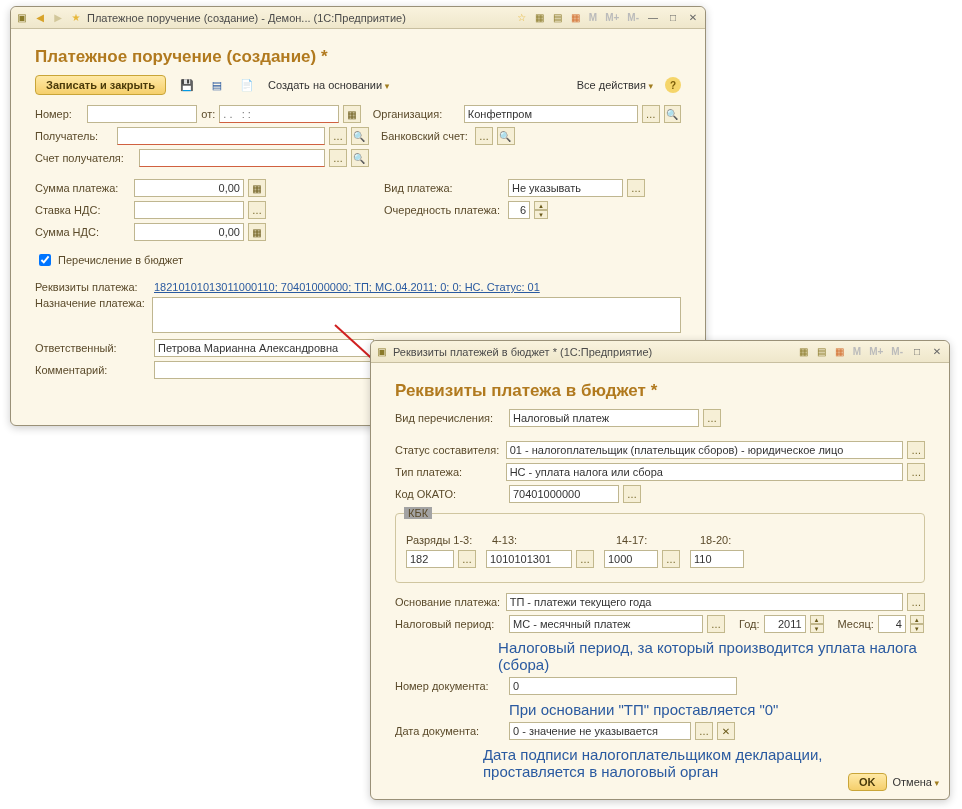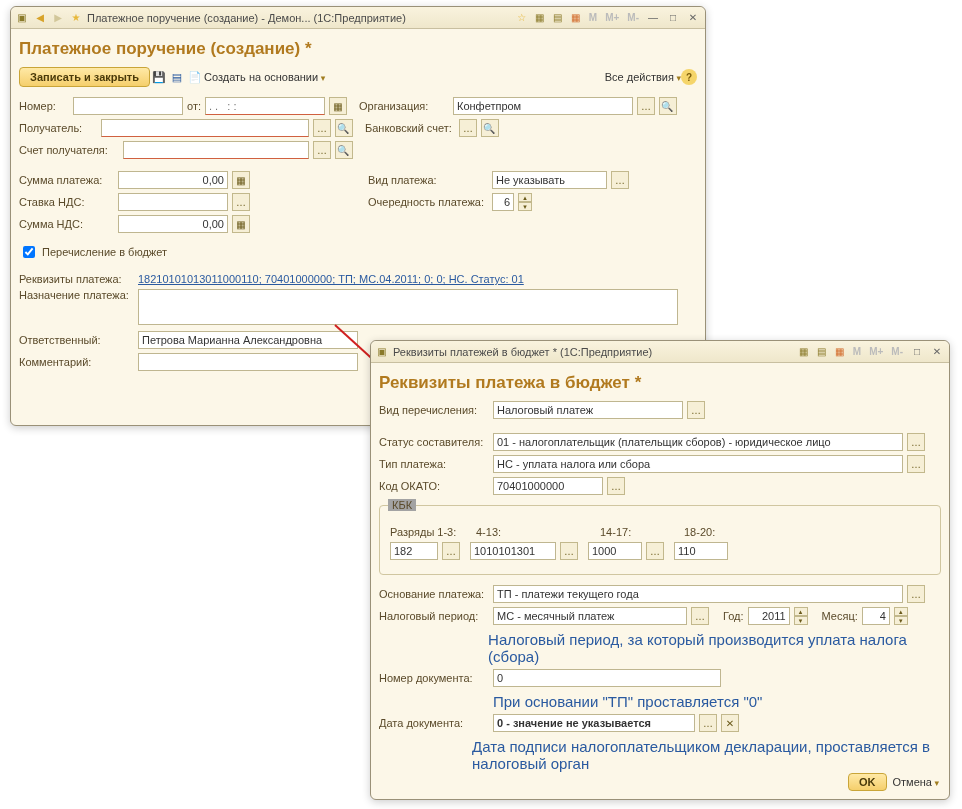--- a/index.html
+++ b/index.html
@@ -26,23 +26,23 @@
     border-bottom: 1px solid #c8bfa0;
     border-radius: 6px 6px 0 0;
     display: flex; align-items: center;
     padding: 0 4px;
     gap: 4px; font-size: 11px; color: #4a4a4a;
   }
   .titlebar .spacer { flex: 1; }
   .titlebar .ticon { width: 14px; height: 14px; display:inline-flex; align-items:center; justify-content:center; font-size:10px; color:#8a7a2a;}
   .titlebar .wbtn { width: 16px; height: 14px; display:inline-flex; align-items:center; justify-content:center; color:#666; cursor:pointer; font-size:10px;}
   .mlabel { color:#bbb; font-weight:bold; font-size:10px; padding:0 2px;}
-  .body { padding: 8px 8px; }
+  .body { padding: 8px 24px; margin-top: 8px; }
   .h1 { color:#b17a1f; font-size:17px; font-weight:bold; margin:2px 0 8px;}
-  .toolbar { display:flex; align-items:center; gap:0; margin-bottom:10px;}
+  .toolbar { display:flex; align-items:center; gap:12px; margin-bottom:10px;}
   .btn-primary {
     background: linear-gradient(#ffe9a6,#f5cf6c);
     border:1px solid #c9a538;
     border-radius:4px; padding:3px 10px;
     font-weight:bold; color:#4a3a0a; cursor:pointer; font-size:11px;
   }
   .ticon-small { width:18px; height:18px; display:inline-flex; align-items:center; justify-content:center; border:1px solid transparent; border-radius:3px; cursor:pointer; font-size:11px;}
   .link-drop { color:#333; cursor:pointer; }
   .link-drop::after { content:" ▾"; color:#a07d20; font-size:9px;}
   .help { width:16px;height:16px;border-radius:50%;background:#f5d56a;color:#7a5c0a;display:inline-flex;align-items:center;justify-content:center;font-weight:bold;font-size:10px;cursor:pointer;}
@@ -288,21 +288,21 @@
       <span class="lbl" style="width:110px">Номер документа:</span>
       <input class="inp" style="width: 228px;" value="0">
     </div>
     <div class="row">
         <span style="width:110px"></span>
         <span class="hint">При основании "ТП" проставляется "0"</span>
       </div>
 
     <div class="row">
       <span class="lbl" style="width:110px">Дата документа:</span>
-      <input class="inp" style="width: 202px; font-weight: bold;" value="0 - значение не указывается">
+      <input class="inp" style="width: 182px;" value="0 - значение не указывается">
       <span class="mini">…</span>
       <span class="mini">✕</span>
     </div>
     <div class="row">
         <span style="width:110px"></span>
         <span class="hint">Дата подписи налогоплательщиком декларации, проставляется в налоговый орган</span>
       </div>
 
     <div class="footer">
       <button class="btn-ok">OK</button>

